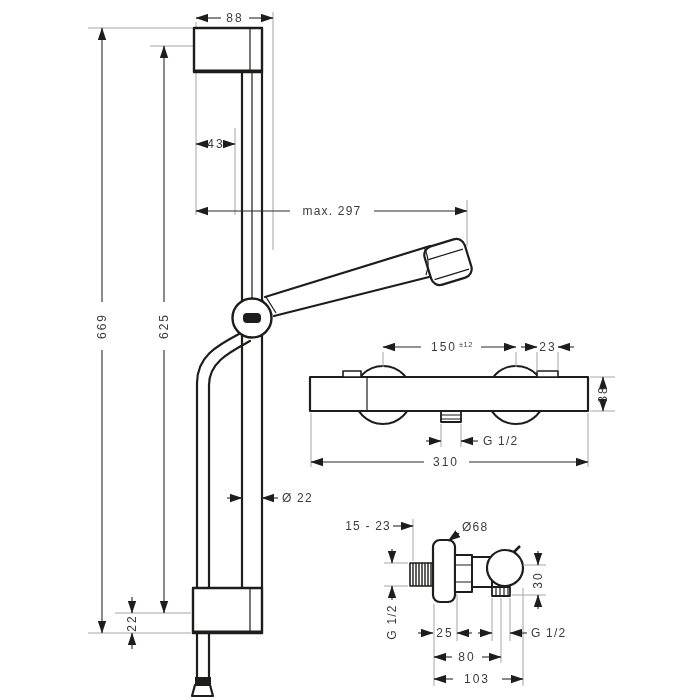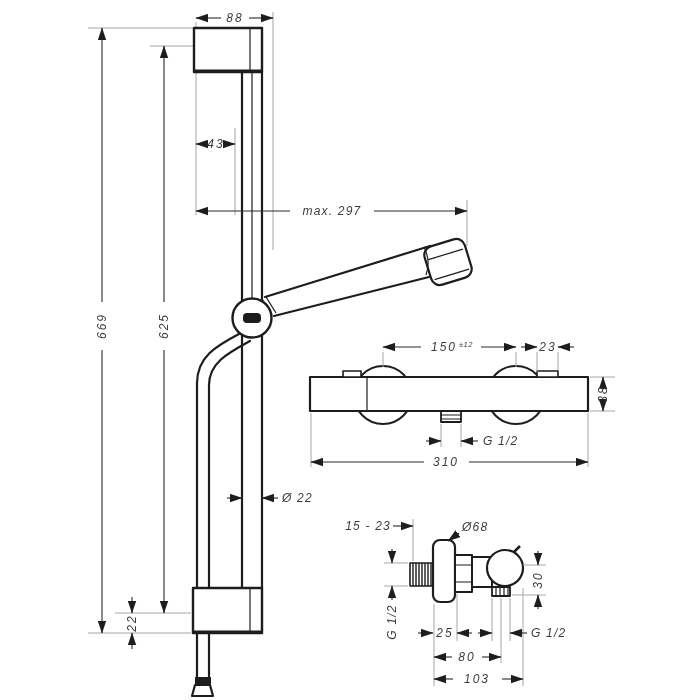--- a/index.html
+++ b/index.html
@@ -1,16 +1,16 @@
 <!DOCTYPE html>
 <html><head>
 <meta charset="utf-8">
 <style>
   html,body{margin:0;padding:0;background:#ffffff;}
-  .stage{width:700px;height:700px;background:#ffffff;position:relative;overflow:hidden;font-style:italic;}
+  .stage{width:700px;height:700px;background:#ffffff;position:relative;overflow:hidden;}
   svg{display:block;font-family:"Liberation Sans",sans-serif;}
   .outline{stroke:#1d1d1b;fill:none;stroke-width:2.2;stroke-linejoin:round;stroke-linecap:round;}
   .outline-fill{stroke:#1d1d1b;fill:#ffffff;stroke-width:2.2;stroke-linejoin:round;}
   .thin{stroke:#1d1d1b;fill:none;stroke-width:1.2;}
   .heavy{stroke:#1d1d1b;fill:none;stroke-width:3;}
   .dim{stroke:#2a2a2a;fill:none;stroke-width:1.1;}
   .ref{stroke:#a6a6a6;fill:none;stroke-width:1;}
   text{fill:#3c3c3b;font-size:12px;letter-spacing:2px;}
   .lbl-words{letter-spacing:1.2px;}
   .lbl-small{font-size:7.5px;letter-spacing:.5px;}

